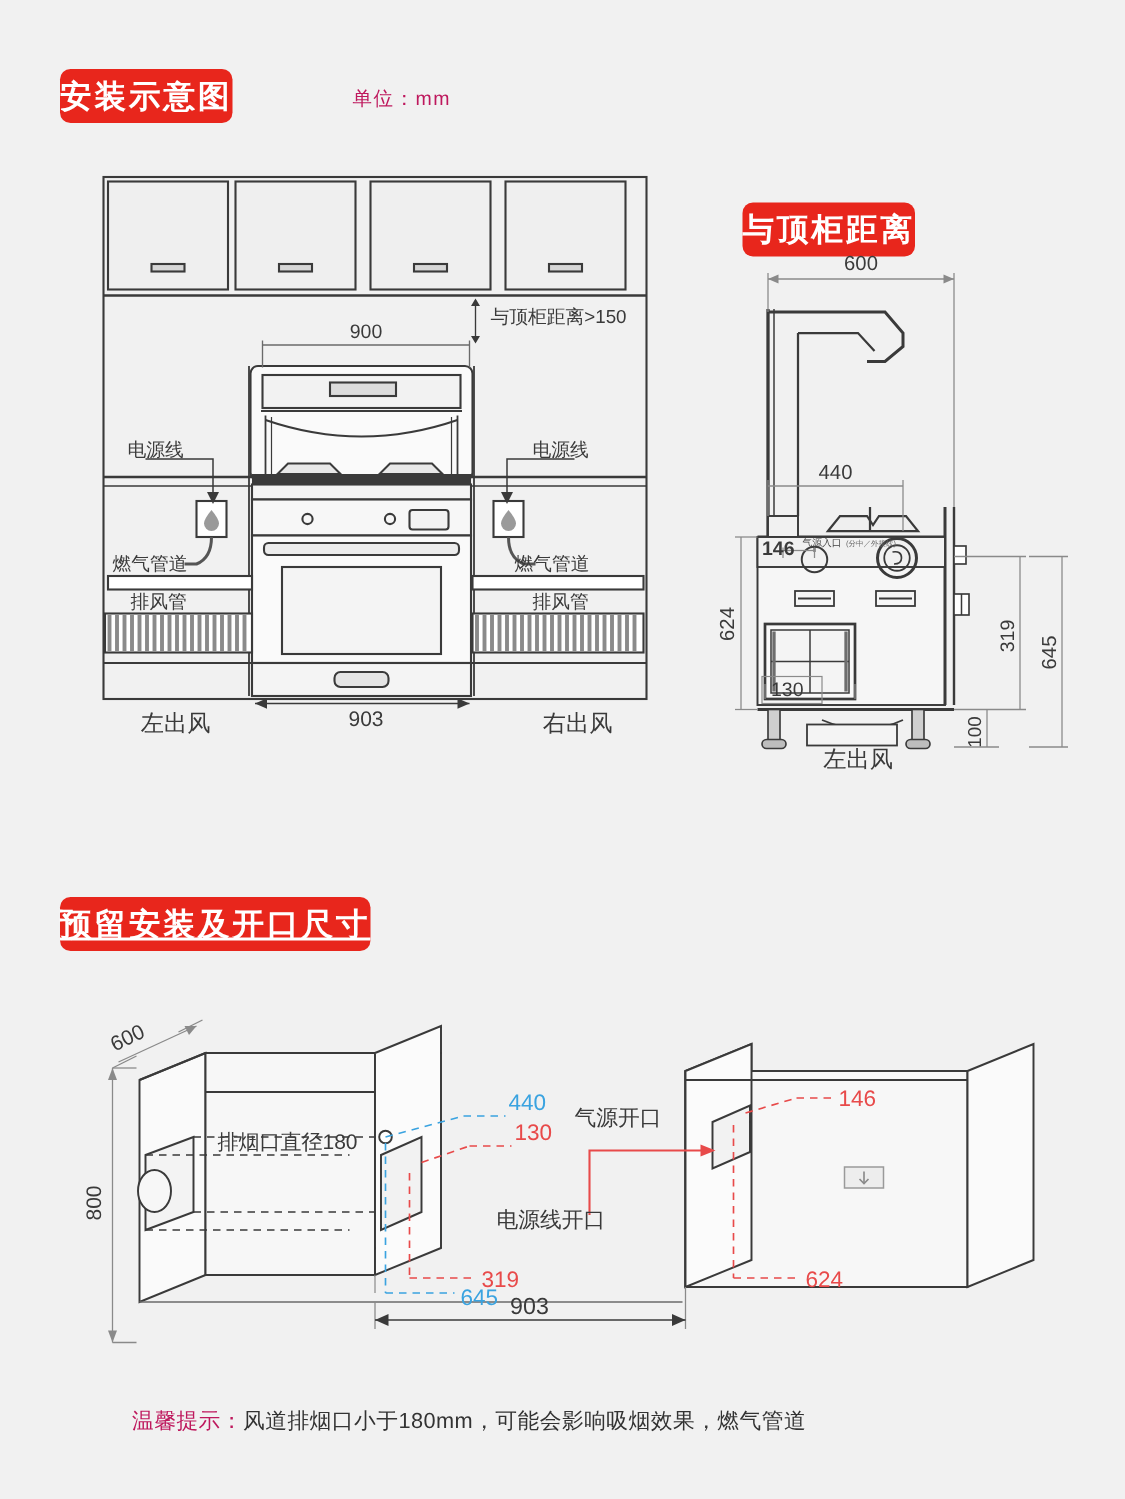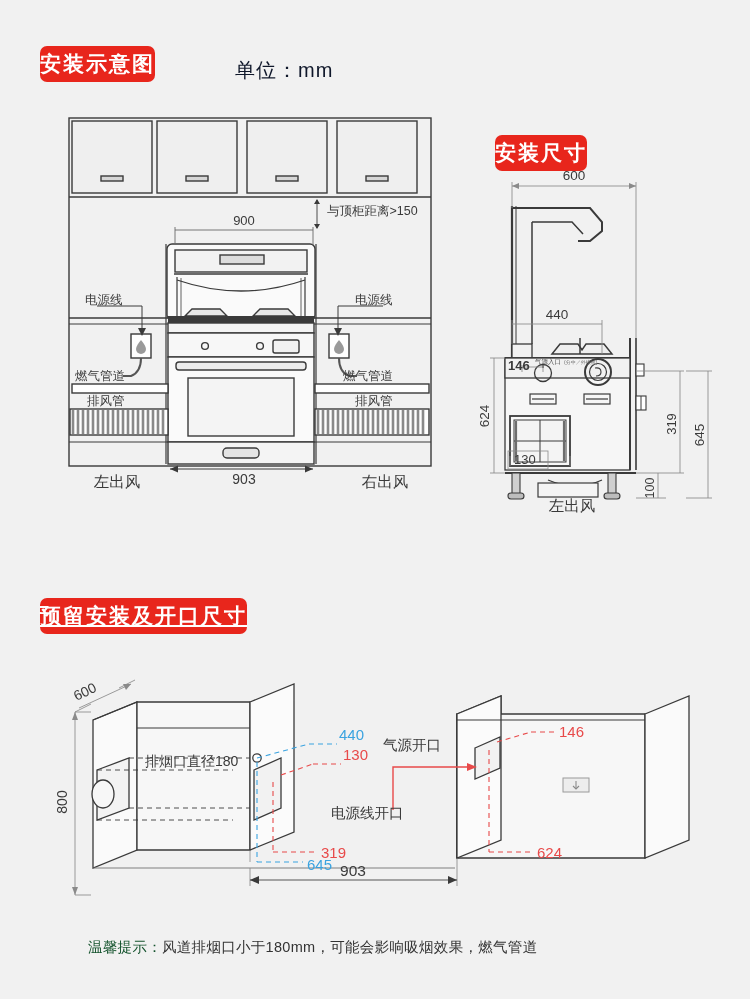--- a/index.html
+++ b/index.html
@@ -22,36 +22,36 @@
     font-weight: bold;
     letter-spacing: 2px;
     display: flex;
     align-items: center;
     justify-content: center;
     height: 36px;
     padding: 0 0;
   }
   .unit-label {
     position: absolute;
-    color: #0f172a;
-    font-size: 20px;
+    color: #be185d;
+    font-size: 13px;
     letter-spacing: 1px;
   }
 
   
   .svgwrap { position: absolute; }
   svg { display: block; overflow: visible; }
 
   .footnote {
     position: absolute;
     font-size: 14.5px;
     color: #333;
     letter-spacing: .3px;
   }
-  .footnote .hl { color: #14532d; }
+  .footnote .hl { color: #be185d; }
 </style>
 </head>
 <body>
 
 <div class="page">
 
   <div class="badge" style="left:40px; top:46px;">安装示意图</div>
   <div class="unit-label" style="left:235px; top:57px;">单位：mm</div>
 
   <div class="svgwrap" style="left:55px; top:112px;">
@@ -212,21 +212,21 @@
 
         <text x="32" y="293" font-size="12.5">排风管</text>
         <text x="300" y="293" font-size="12.5">排风管</text>
 
         <text x="62" y="375" font-size="15.5" text-anchor="middle">左出风</text>
         <text x="330" y="375" font-size="15.5" text-anchor="middle">右出风</text>
       </g>
     </svg>
   </div>
 
-  <div class="badge" style="left:495px; top:135px;">安装尺寸</div>
+  <div class="badge" style="left:495px; top:135px;">与顶柜距离</div>
 
   <div class="svgwrap" style="left:480px; top:168px;">
     <svg width="262" height="345" viewBox="0 0 262 345">
       <g fill="none" stroke="#3a3a3a" stroke-width="1.3">
 
         <line x1="32" y1="38" x2="32" y2="190" stroke-width="2.2"></line>
         <line x1="36" y1="38" x2="36" y2="176" stroke-width="1"></line>
 
         <path d="M32 40 h78 l12 14 v9 l-12 10 h-12" stroke-width="2"></path>
         <path d="M52 54 h40 l11 12" stroke-width="1.5"></path>

